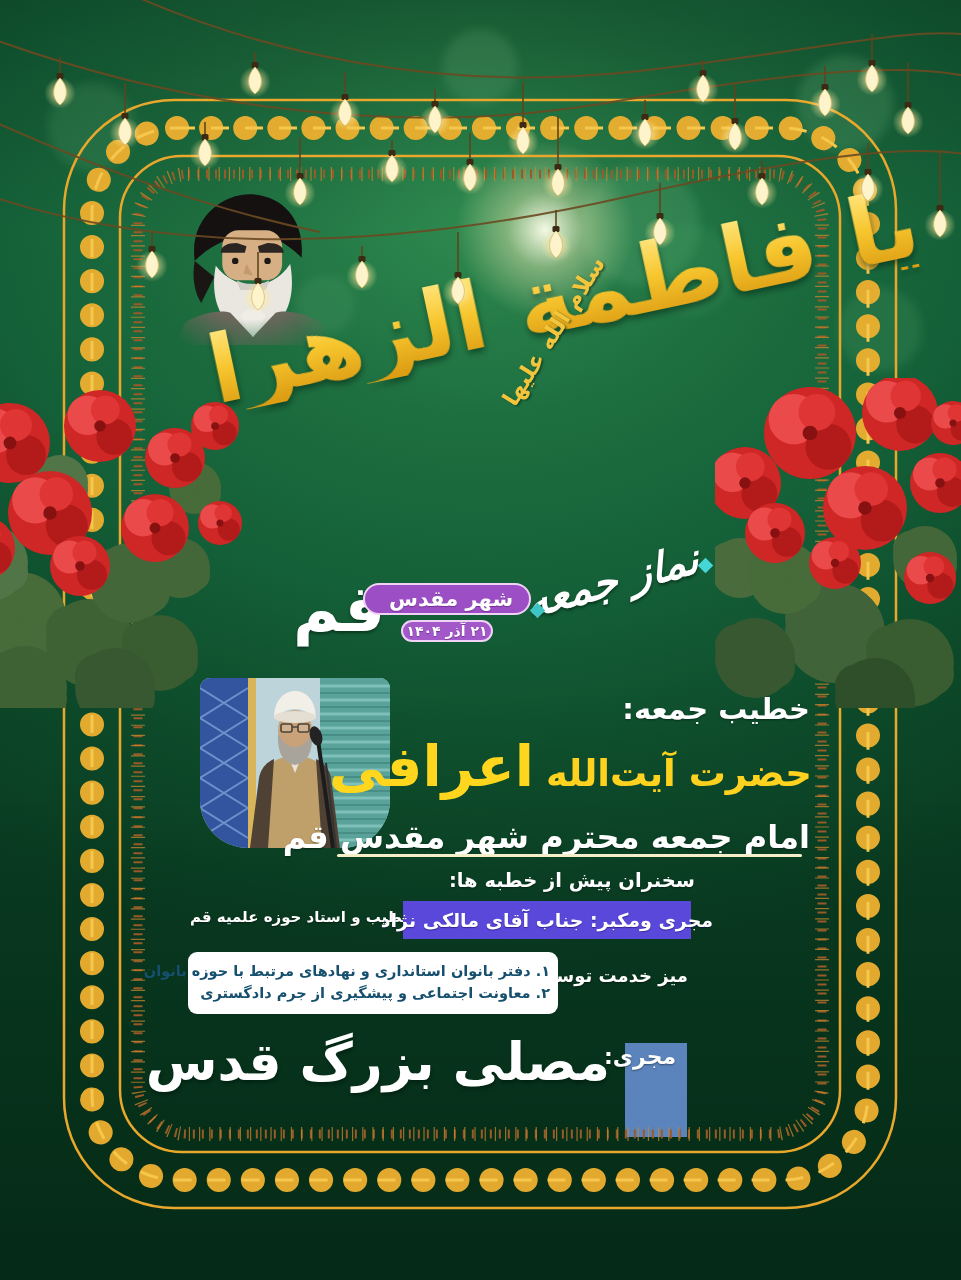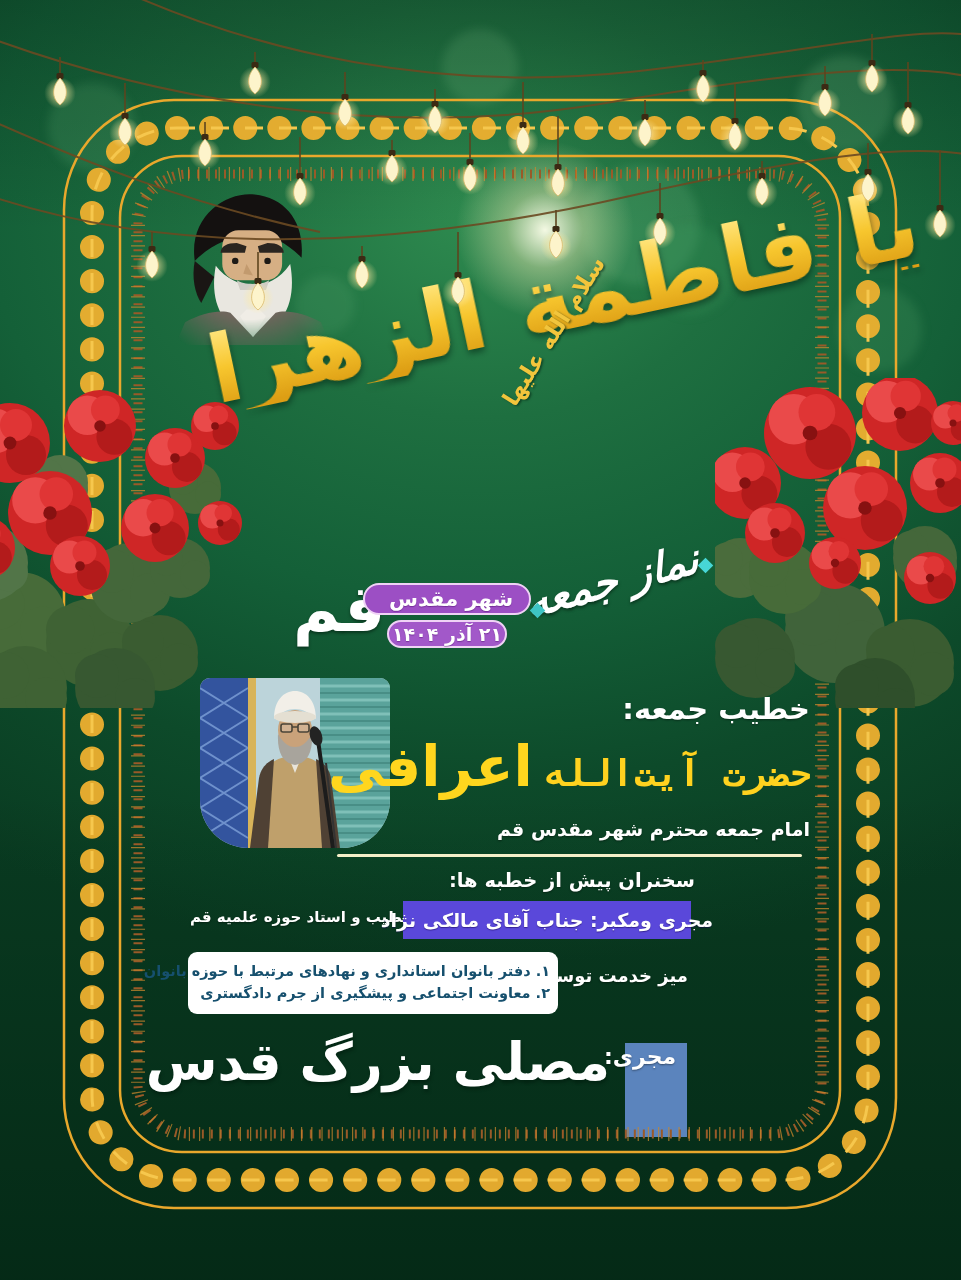--- a/index.html
+++ b/index.html
@@ -32,30 +32,30 @@
   .logo-callig{position:absolute;left:505px;top:556px;width:215px;z-index:50;
     transform:rotate(-15deg) skewX(-6deg);direction:rtl;text-align:center;white-space:nowrap;
     color:#fff;font-size:42px;font-weight:bold;font-style:italic;
     text-shadow:0 2px 3px rgba(0,20,10,.5);}
   .diamond{position:absolute;width:11px;height:11px;background:#3ec4c4;transform:rotate(45deg);z-index:50;}
   .city{position:absolute;left:293px;top:572px;z-index:50;color:#fff;font-size:64px;font-weight:bold;
     direction:rtl;text-shadow:0 2px 3px rgba(0,20,10,.5);}
   .pills{position:absolute;left:358px;top:583px;width:178px;z-index:50;display:flex;flex-direction:column;align-items:center;gap:5px;}
   .pill{background:#9c4fc4;border:2px solid #f0d2f6;border-radius:20px;color:#fff;font-weight:bold;
     direction:rtl;padding:2px 16px;white-space:nowrap;text-shadow:0 1px 1px rgba(60,0,90,.4);}
-  .pill.small{font-size:19px;background:#a258c9;padding:1px 3px;}
+  .pill.small{font-size:14px;background:#a258c9;padding:1px 3px;}
   .pill.big{font-size:21px;padding-left:24px;}
   .txt{position:absolute;z-index:50;color:#fff;font-weight:bold;direction:rtl;white-space:nowrap;
     text-shadow:0 1px 2px rgba(0,0,0,.4);}
   .khatib-label{right:151px;top:692px;font-size:29px;}
   .khatib-title{right:149px;top:734px;display:flex;flex-direction:row;direction:rtl;align-items:baseline;gap:12px;
     color:#ffd21f;text-shadow:1px 3px 2px rgba(0,40,20,.55);}
-  .khatib-title .prefix{font-size:37px;font-weight:bold;font-family:Liberation Mono, monospace;}
+  .khatib-title .prefix{font-size:37px;font-weight:bold;}
   .khatib-title .name{font-size:56px;font-weight:bold;color:#ffd61e;}
-  .khatib-desc{right:151px;top:818px;font-size:19px;}
+  .khatib-desc{right:151px;top:818px;font-size:32px;}
   .sep{position:absolute;left:337px;top:854px;width:465px;height:3px;background:#f5efc9;border-radius:2px;z-index:50;}
   .speaker-label{right:266px;top:869px;font-size:19.5px;}
   .box-indigo{position:absolute;z-index:50;background:#5a48da;color:#fff;font-weight:bold;direction:rtl;
     display:flex;align-items:center;justify-content:center;white-space:nowrap;
     text-shadow:0 1px 1px rgba(20,0,80,.5);}
   .box1{left:196px;top:862px;width:302px;height:43px;font-size:18.5px;letter-spacing:-.3px;}
   .box2{left:403px;top:901px;width:288px;height:38px;font-size:19px;letter-spacing:-.3px;}
   .speaker-desc{left:190px;top:908px;font-size:15px;}
   .service-box{position:absolute;left:188px;top:952px;width:370px;height:62px;background:#fff;z-index:50;
     display:flex;flex-direction:column;justify-content:center;padding:2px 8px;box-sizing:border-box;border-radius:9px;}

